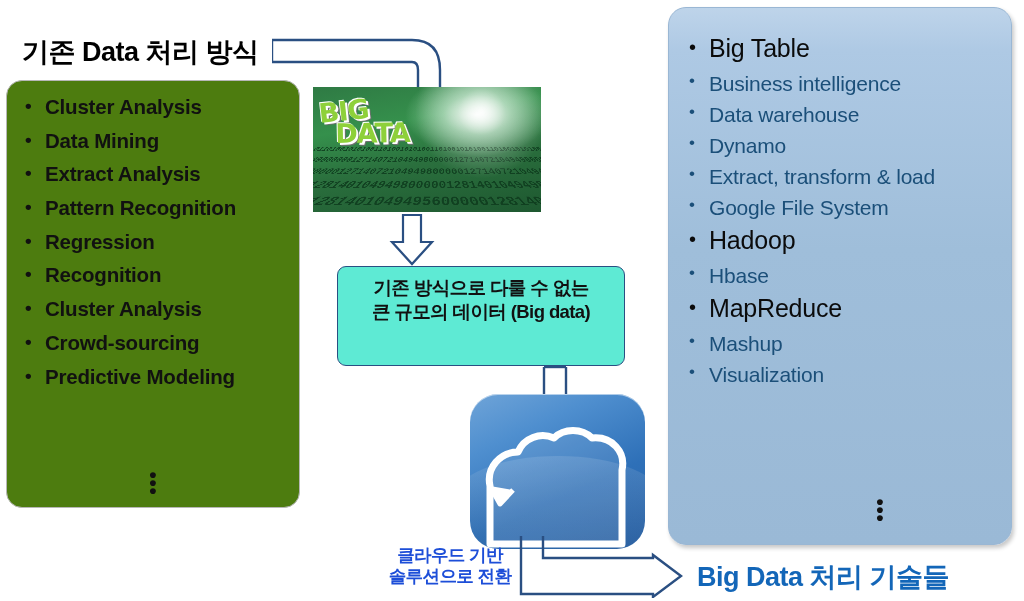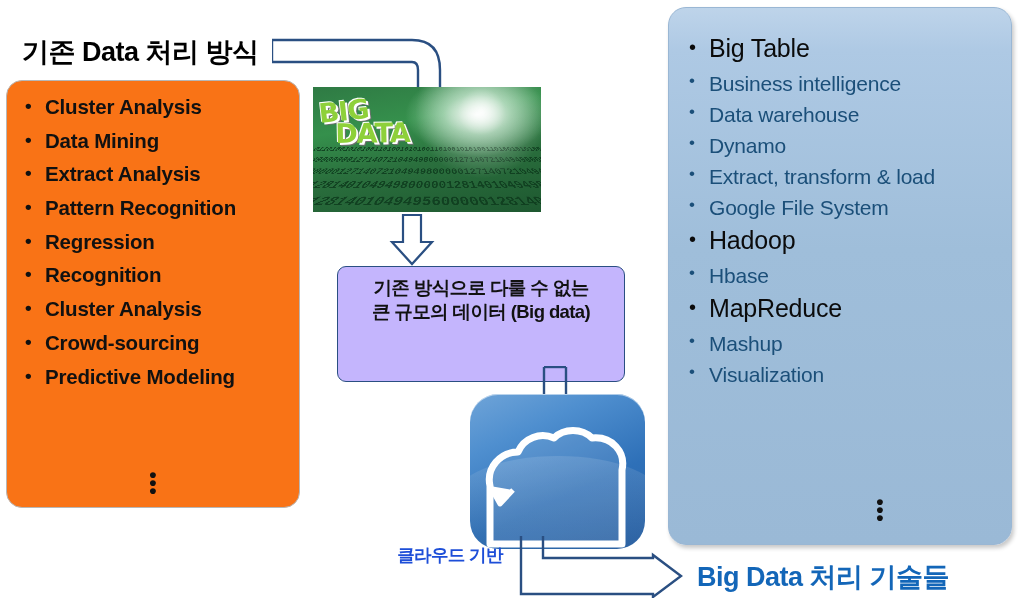--- a/index.html
+++ b/index.html
@@ -15,21 +15,21 @@
   
   #left-title{
     position:absolute;left:10px;top:34px;
     font-size:27px;font-weight:bold;color:#000000;
     letter-spacing:-0.5px;white-space:nowrap;margin-left:12px;
   }
 
   
   #left-box{
     position:absolute;left:6px;top:80px;width:294px;height:428px;
-    background:#f97316;border:1.6px solid #b7b7b7;border-radius:16px;
+    background:#4d7c0f;border:1.6px solid #b7b7b7;border-radius:16px;
     box-sizing:border-box;
   }
   #left-list{
     position:absolute;left:8px;top:16px;right:4px;
     margin:0;padding:0;list-style:none;
   }
   #left-list li{
     font-size:20.5px;font-weight:bold;color:#111111;
     line-height:1.0;padding:0 0 0 30px;margin:0 0 13.2px 0;
     position:relative;white-space:nowrap;letter-spacing:-0.2px;
@@ -77,22 +77,22 @@
     text-shadow:2px 2px 0 #ffffff, 3px 3px 0 #6f6f6f, -1px -1px 0 #ffffff;
     letter-spacing:-1px;
   }
   #bigdata-word .w2{margin-left:14px;transform:rotate(5deg);}
 
   
   #down-arrow{position:absolute;left:389px;top:214px;}
 
   
   #mid-box{
-    position:absolute;left:337px;top:266px;width:288px;height:116px;
-    border:1.8px solid #2a4f82;border-radius:9px;background:#c4b5fd;
+    position:absolute;left:337px;top:266px;width:288px;height:100px;
+    border:1.8px solid #2a4f82;border-radius:9px;background:#5eead4;
     box-sizing:border-box;
   }
   #mid-line1,#mid-line2{
     text-align:center;font-size:18.5px;font-weight:bold;color:#111111;
     line-height:24px;letter-spacing:-0.6px;white-space:nowrap;
   }
   #mid-line1{margin-top:9px;}
   #mid-line3{
     text-align:center;font-size:19px;font-weight:bold;color:#1060c0;
     line-height:24px;margin-top:7px;letter-spacing:-0.6px;white-space:nowrap;
@@ -200,20 +200,21 @@
     <div class="swoosh"></div>
     <svg width="175" height="155" viewBox="0 0 175 155" style="position:absolute;left:0;top:0;">
       <path d="M20,92 C16,74 30,58 48,58 C54,44 70,38 84,44 C94,34 112,34 122,44
                C142,42 156,58 152,76 L152,150 L20,150 Z" fill="rgba(255,255,255,0.10)" stroke="#ffffff" stroke-width="7" stroke-linejoin="round"></path>
       <path d="M20,92 L30,110 L43,96" fill="#ffffff" stroke="#ffffff" stroke-width="5" stroke-linejoin="round"></path>
     </svg>
   </div>
 
   <div id="cloud-caption">
     <div>클라우드 기반</div>
+    <div>솔루션으로 전환</div>
   </div>
 
   <svg id="bottom-arrow" width="165" height="62" viewBox="0 0 165 62">
     <path d="M2,0 L2,58 L134,58 L134,61 L162,40 L134,19 L134,22 L24,22 L24,0" fill="none" stroke="#2a4f82" stroke-width="2.4" stroke-linejoin="miter"></path>
   </svg>
 
   <div id="right-panel">
     <ul id="right-list">
         <li class="hl">Big Table</li>
         <li>Business intelligence</li>

